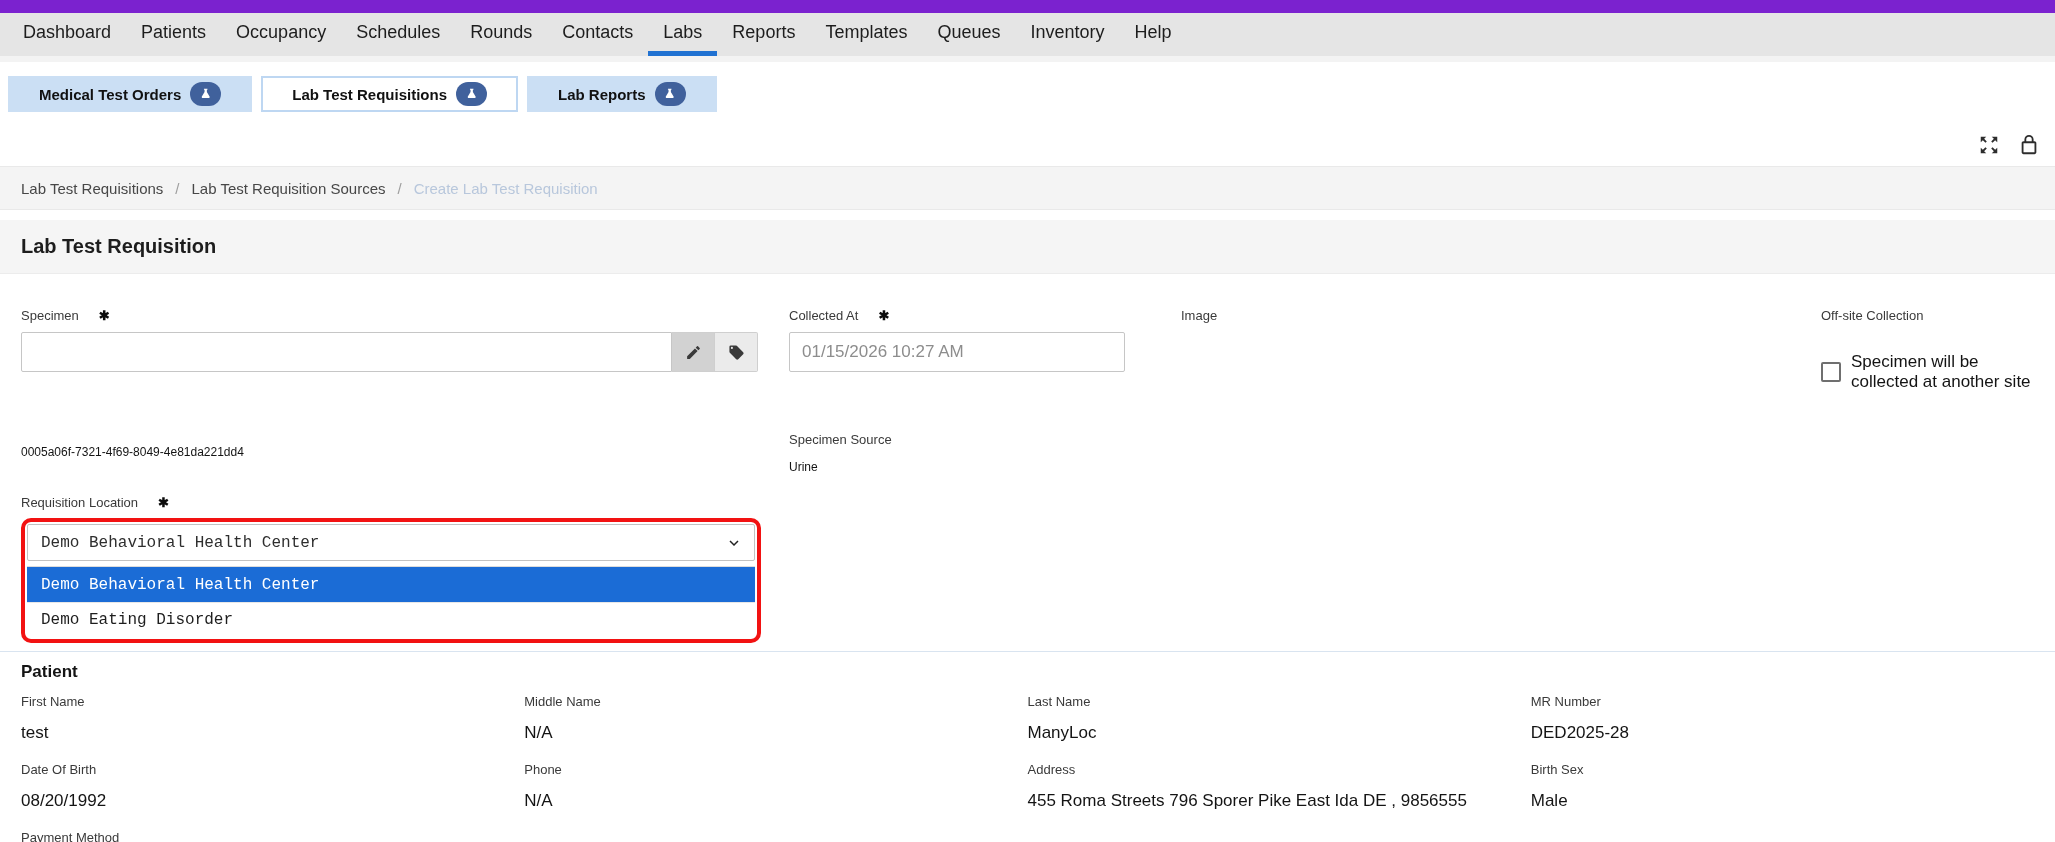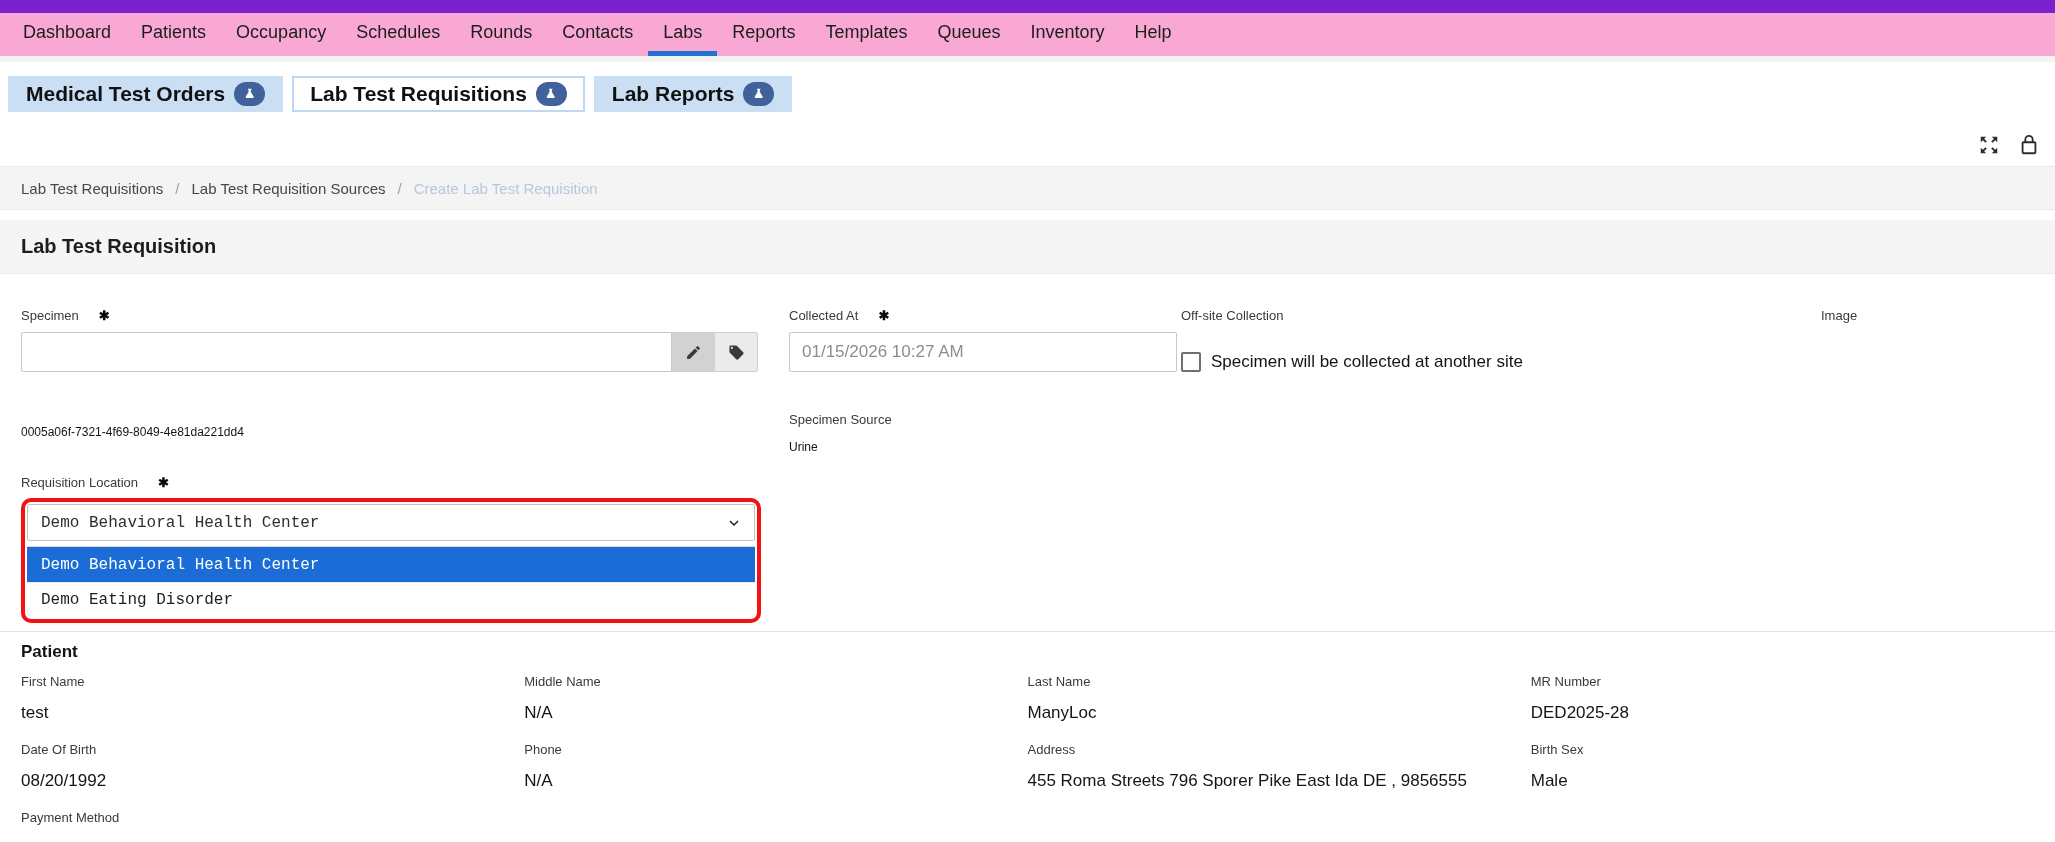--- a/index.html
+++ b/index.html
@@ -4,30 +4,30 @@
 <style>
   * { margin:0; padding:0; box-sizing:border-box; }
   html,body { width:2055px; height:842px; background:#fff; overflow:hidden;
     font-family:"Liberation Sans", sans-serif; color:#1c1c1c; }
 
   
   .topbar { height:13px; background:#7b22cf; width:100%; }
 
   
   .mainnav { height:43px; display:flex; align-items:stretch; padding-left:8px;
-    background:#f9a8d4; }
+    background:#e5e5e5; }
   .navitem { display:flex; align-items:center; padding:0 15px; font-size:18px;
     font-weight:500; color:#1d1d1d; cursor:pointer; border-bottom:5px solid transparent; }
   .navitem.active { border-bottom-color:#2172d2; }
   .navband { height:6px; background:#f3f3f3; width:100%; }
 
   
   .tabsrow { display:flex; gap:9px; padding:14px 0 0 8px; height:62px; background:#fff; }
-  .tab { display:flex; align-items:center; gap:9px; padding:0 16px; height:36px;
-    background:#cbdff4; border:2px solid #cbdff4; font-size:21px; font-weight:700;
+  .tab { display:flex; align-items:center; gap:9px; padding:0 29px; height:36px;
+    background:#cbdff4; border:2px solid #cbdff4; font-size:15px; font-weight:700;
     color:#111; cursor:pointer; }
   .tab.active { background:#fff; border-color:#bed7f2; }
   .badge { width:31px; height:24px; border-radius:12px; background:#40619c;
     display:flex; align-items:center; justify-content:center; flex:0 0 auto; }
   .badge svg { width:14px; height:14px; fill:#fff; }
 
   
   .winicons { height:42px; display:flex; justify-content:flex-end; align-items:center;
     gap:16px; padding-right:14px; background:#fff; }
   .winicons .icbtn { width:24px; height:24px; cursor:pointer; display:flex;
@@ -54,21 +54,21 @@
   .req { font-size:13px; color:#0c0c0c; font-weight:700; line-height:1; }
   .row1 { display:grid; grid-template-columns:768px 392px 640px 1fr; }
   .specimen-group { display:flex; margin-top:9px; width:737px; height:40px; }
   .specimen-input { flex:1; border:1px solid #c6c6c6; border-radius:2px 0 0 2px;
     font-size:17px; padding:0 10px; outline:none; background:#fff; }
   .sq-btn { width:43px; height:40px; border:1px solid #cfcfcf; display:flex;
     align-items:center; justify-content:center; cursor:pointer; }
   .sq-btn svg { width:17px; height:17px; fill:#3a3a3a; }
   .sq-btn.pencil { background:#d2d2d2; border-left:none; }
   .sq-btn.tag { background:#ebebeb; border-left:none; border-radius:0 2px 2px 0; }
-  .collected-input { margin-top:9px; width:388px; height:40px; border:1px solid #c6c6c6;
+  .collected-input { margin-top:9px; width:336px; height:40px; border:1px solid #c6c6c6;
     border-radius:2px; font-size:17px; color:#8d8d8d; padding:0 12px; outline:none; background:#fff; }
   .offsite-check { display:flex; align-items:center; gap:10px; margin-top:29px; }
   .checkbox { width:20px; height:20px; border:2px solid #6f6f6f; border-radius:2px;
     background:#fff; cursor:pointer; flex:0 0 auto; }
   .check-label { font-size:17px; color:#141414; }
 
   .row2 { display:grid; grid-template-columns:768px 1fr; margin-top:40px; }
   .ro-value { font-size:12px; color:#141414; margin-top:13px; }
 
   
@@ -193,31 +193,31 @@
     <div>
       <div class="flabel">
         <span>Collected At</span>
         <span class="req">✱</span>
       </div>
       <input class="collected-input" type="text" value="01/15/2026 10:27 AM" style="">
     </div>
 
     <div>
       <div class="flabel">
+        <span>Image</span>
+      </div>
+    </div>
+
+    <div>
+      <div class="flabel">
         <span>Off-site Collection</span>
       </div>
       <div class="offsite-check">
         <span class="checkbox"></span>
         <span class="check-label">Specimen will be collected at another site</span>
-      </div>
-    </div>
-
-    <div>
-      <div class="flabel">
-        <span>Image</span>
       </div>
     </div>
   </div>
 
   <div class="row2">
     <div>
       <div class="ro-value">0005a06f-7321-4f69-8049-4e81da221dd4</div>
     </div>
     <div>
       <div class="flabel">

